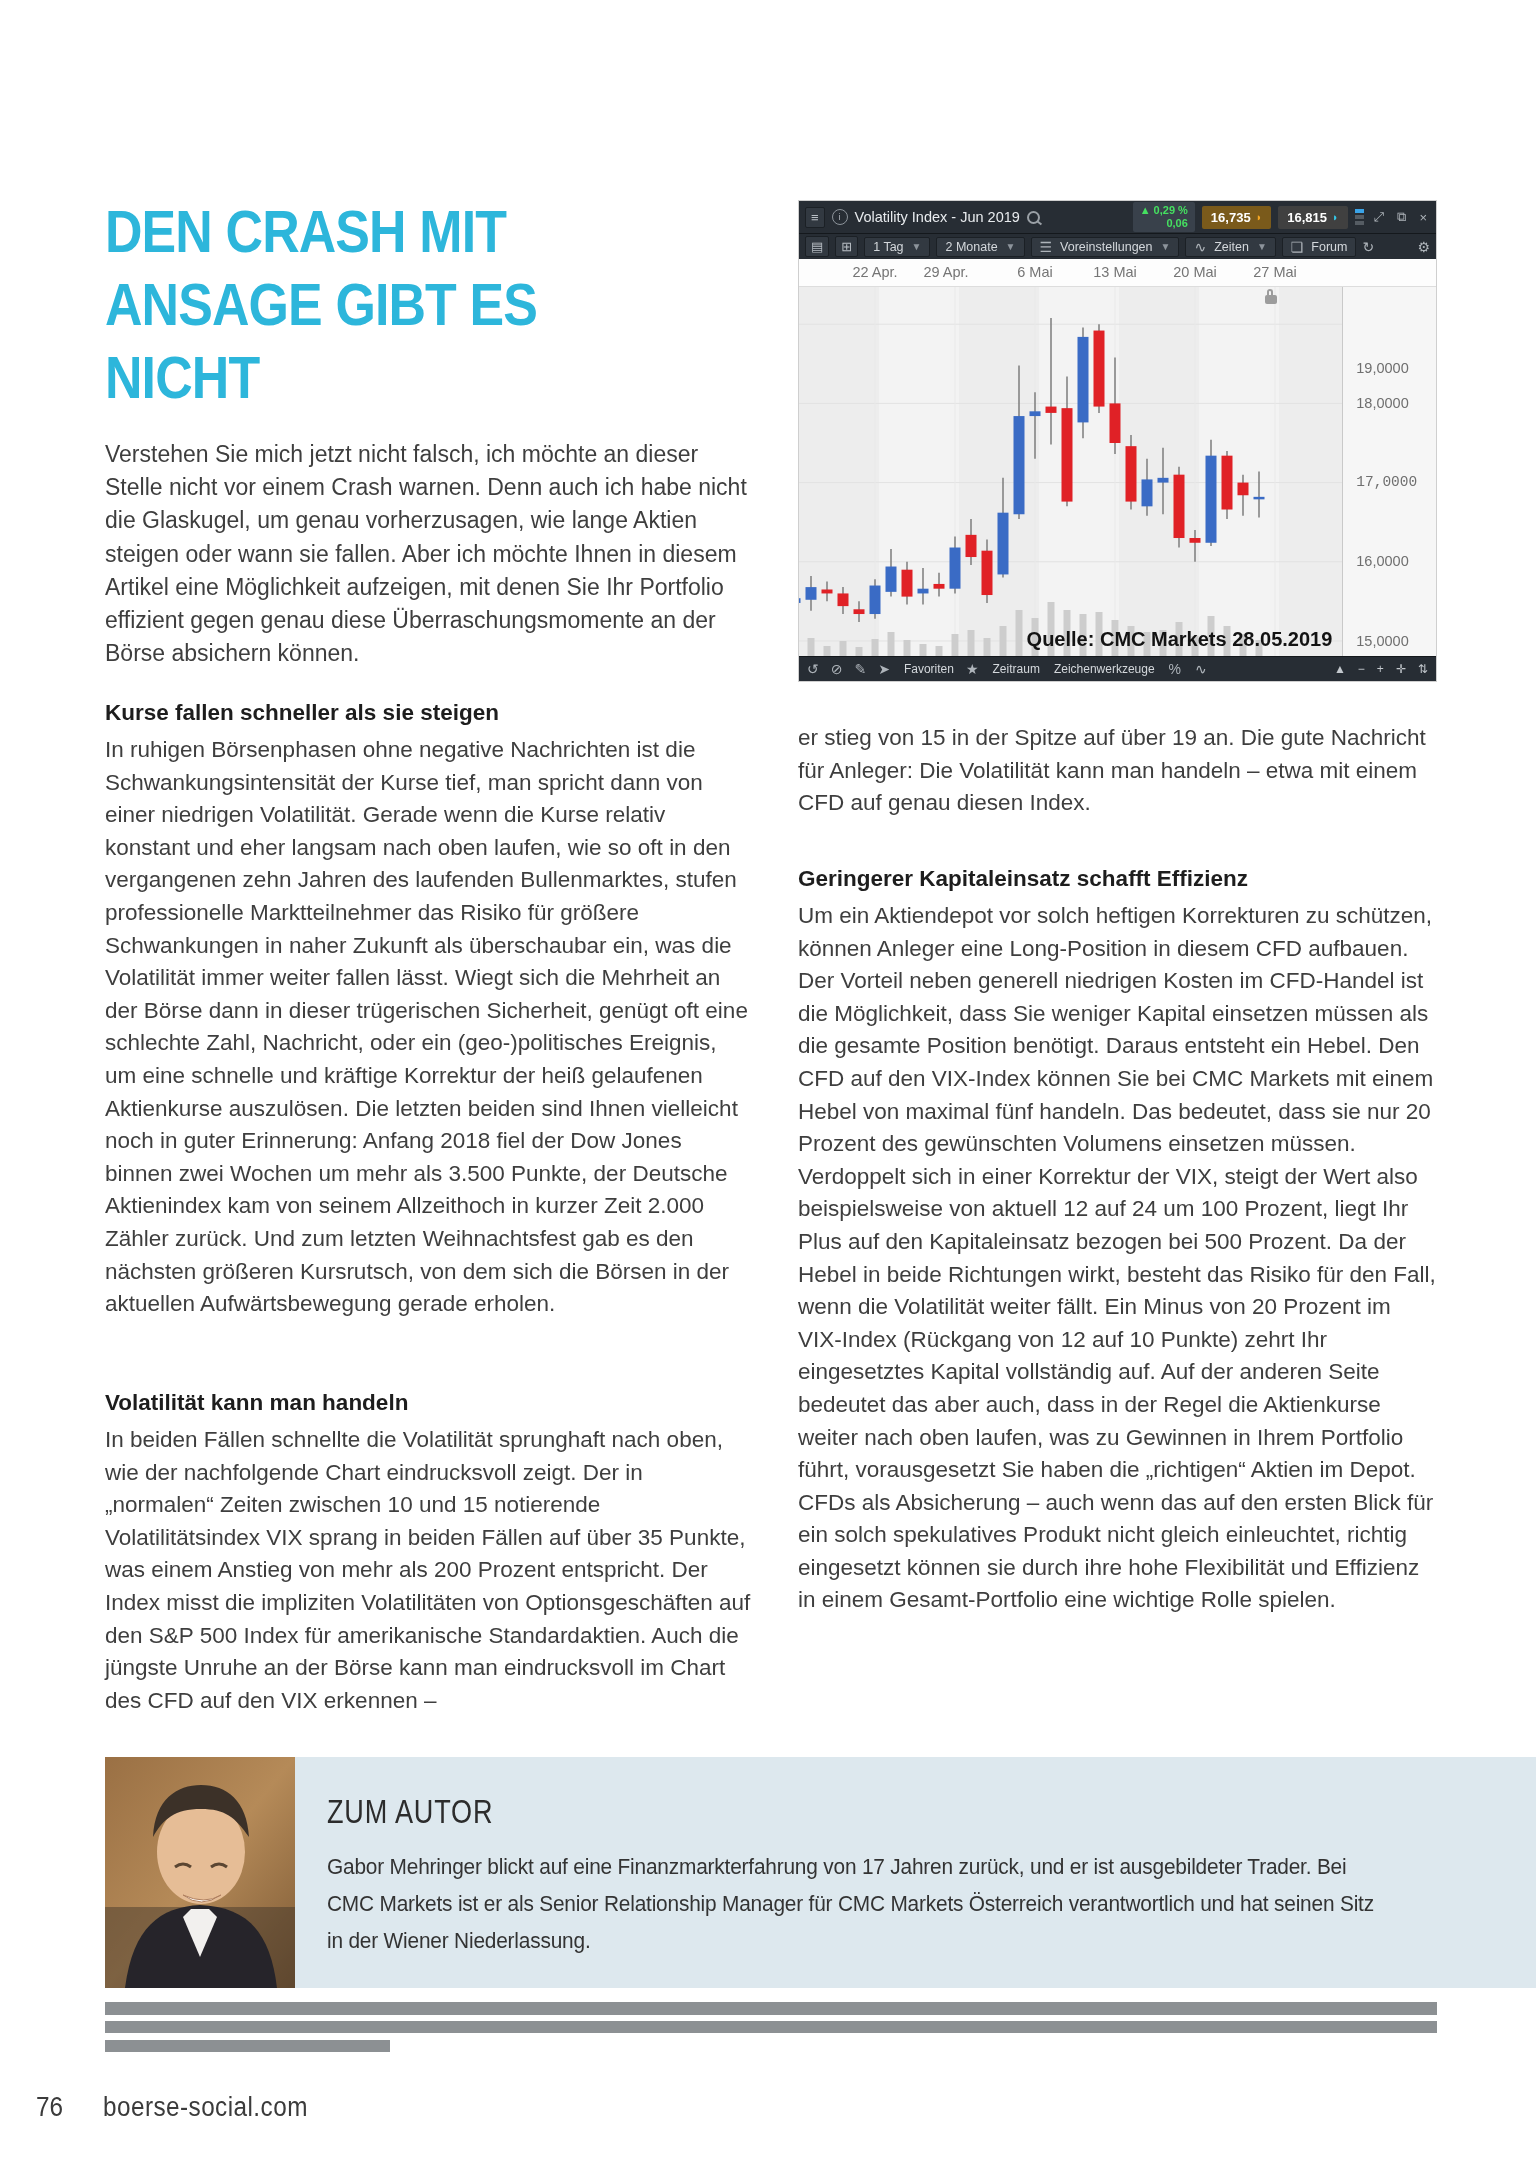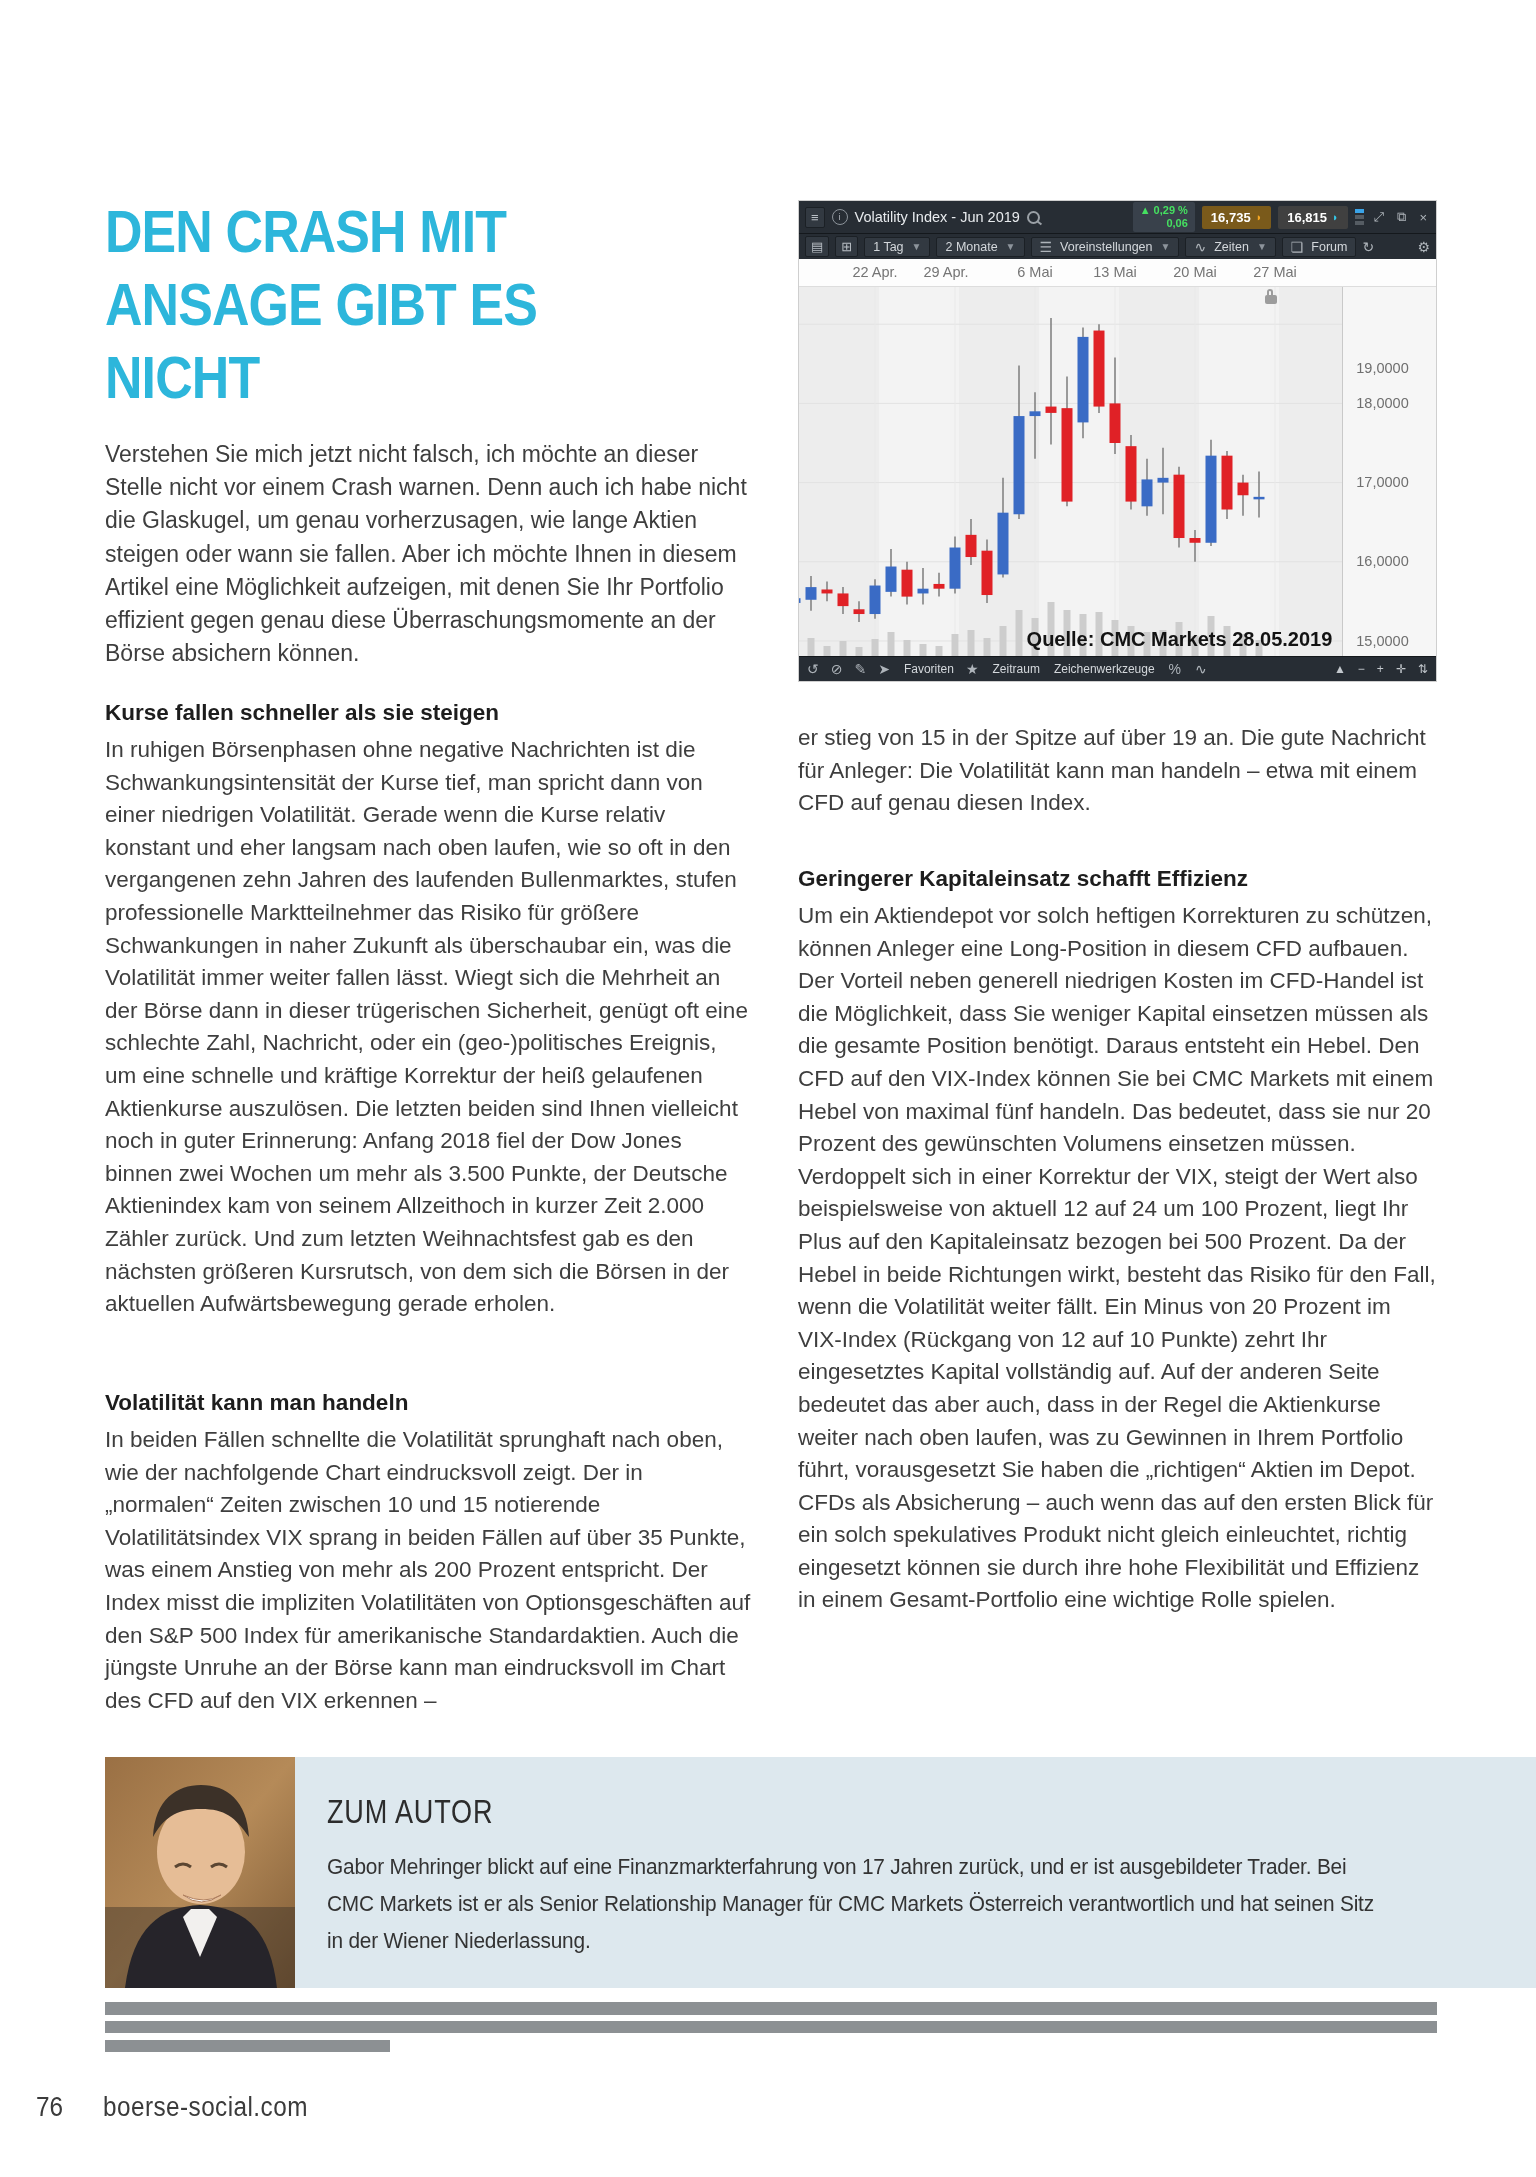--- a/index.html
+++ b/index.html
@@ -267,21 +267,21 @@
             <rect x="438.5" y="195.5858369098712" width="11" height="12.669527896995731" fill="#e02126"></rect>
             <line x1="460" x2="460" y1="184.49999999999991" y2="230.42703862660952" stroke="#7d7d7d" stroke-width="1.5"></line>
             <rect x="454.5" y="209.83905579399138" width="11" height="2.5" fill="#3a6bc5"></rect>
           </svg>
         <div class="lock"></div>
         <div class="quelle">Quelle: CMC Markets 28.05.2019</div>
       </div>
       <div class="paxis" id="price-axis">
           <div class="ytick" style="top: 45px; margin-top: 28px;">19,0000</div>
           <div class="ytick" style="top: 108.401px;">18,0000</div>
-          <div class="ytick" style="top: 187.586px;">17,0000</div>
+          <div class="ytick" style="top: 187.586px; font-family: Liberation Mono, monospace;">17,0000</div>
           <div class="ytick" style="top: 266.77px;">16,0000</div>
           <div class="ytick" style="top: 345.955px;">15,0000</div>
         </div>
     </div>
 
     <div class="tb tbb">
       <span class="grp">
         <span class="icon">↺</span>
         <span class="icon">⊘</span>
         <span class="icon">✎</span>

